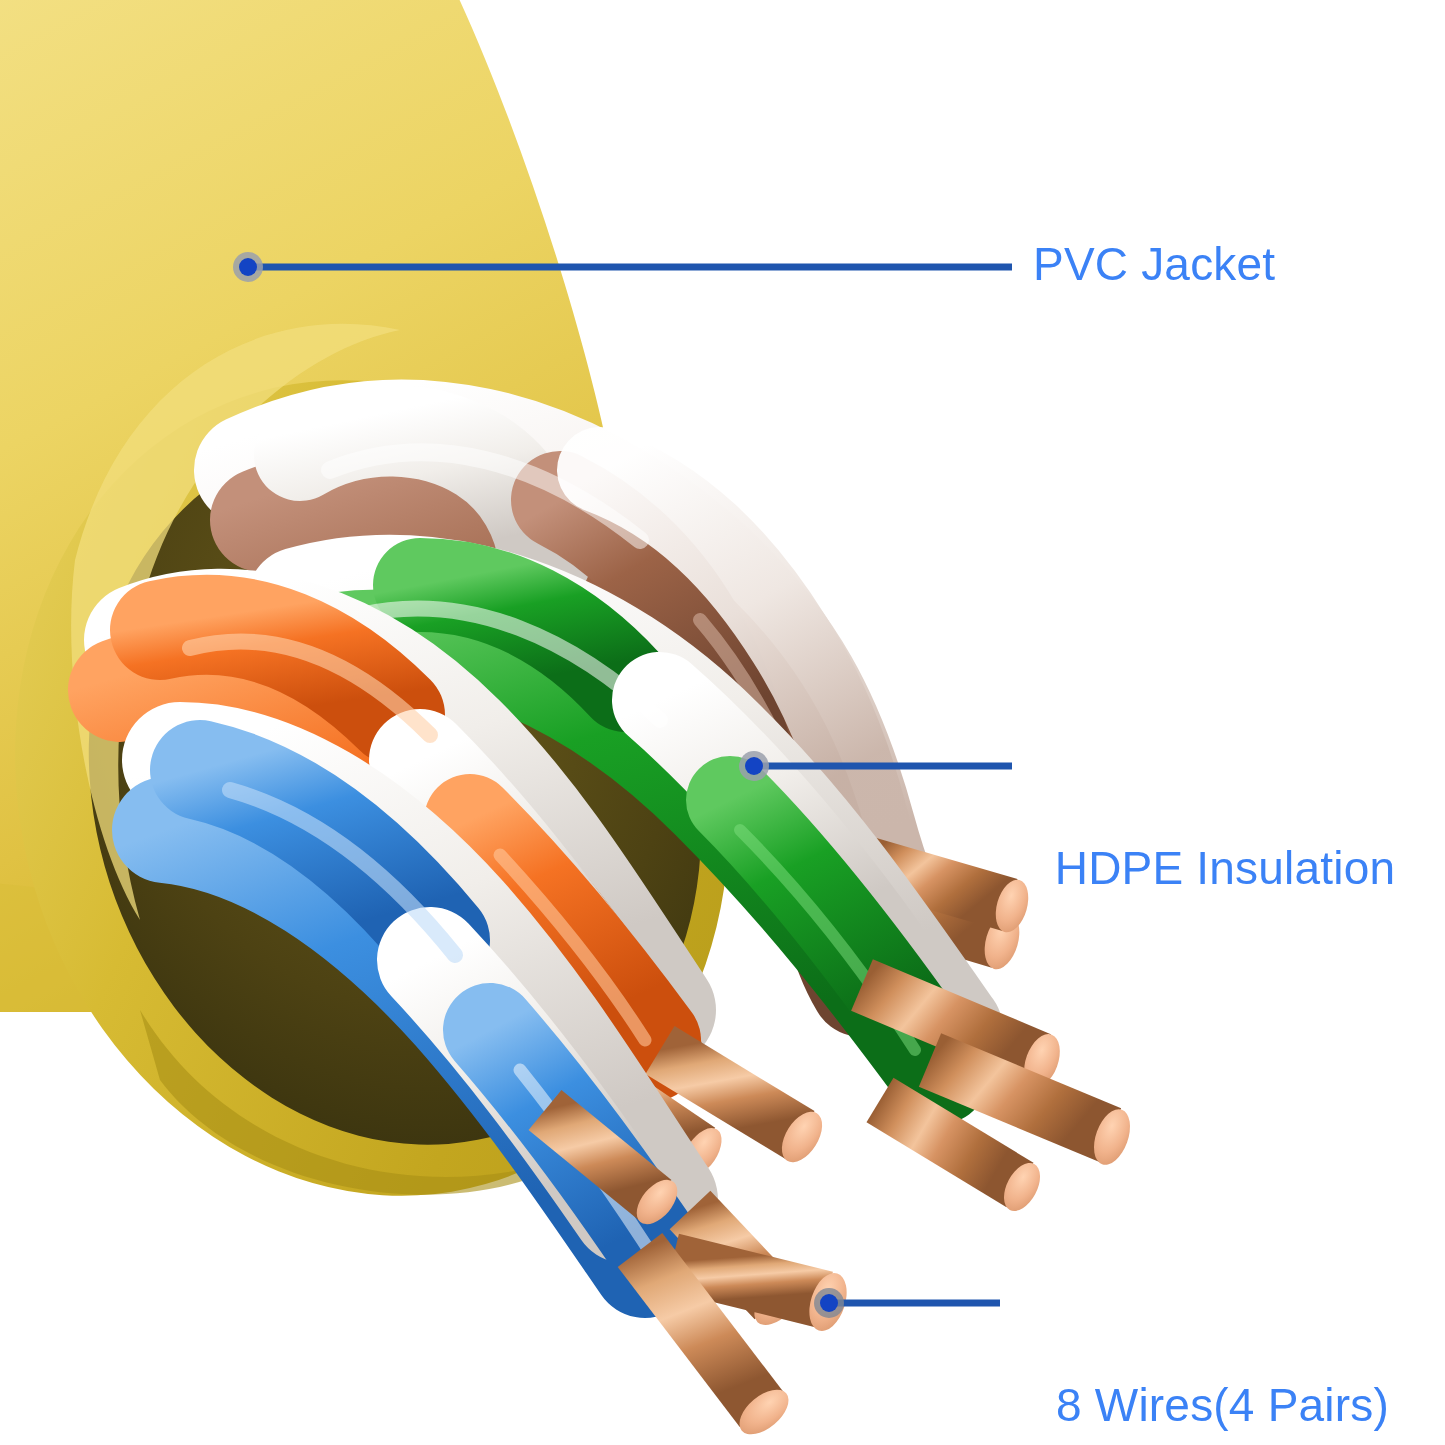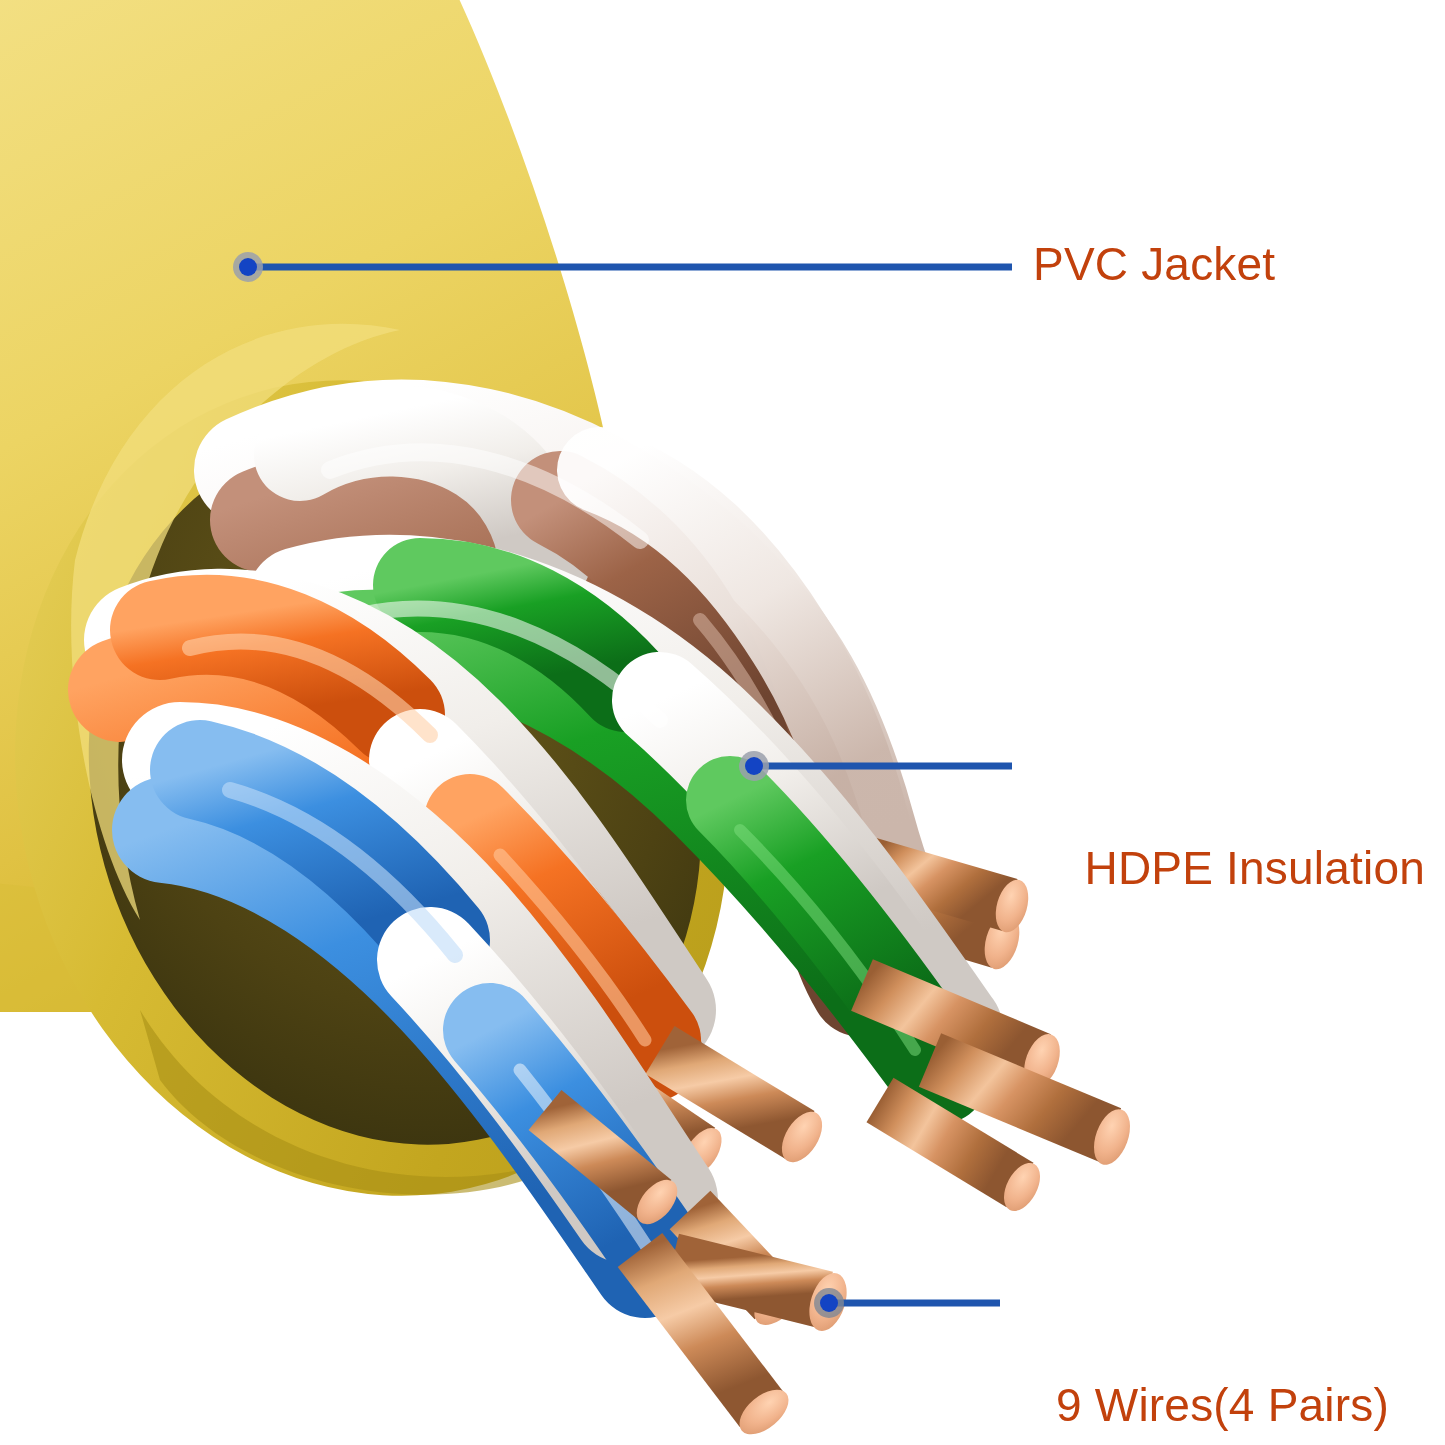--- a/index.html
+++ b/index.html
@@ -1,21 +1,21 @@
 <!DOCTYPE html>
 <html><head>
 <meta charset="utf-8">
 <style>
   html,body{margin:0;padding:0;background:#fff;}
   body{width:1445px;height:1445px;font-family:"Liberation Sans",sans-serif;overflow:hidden;}
   #stage{position:relative;width:1445px;height:1445px;background:#ffffff;}
   #art{position:absolute;inset:0;}
-  .callout-text{position:absolute;color:#c2410c;font-size:46px;line-height:1.16;letter-spacing:.2px;white-space:pre;font-family:"Liberation Sans",sans-serif;}
+  .callout-text{position:absolute;color:#3b82f6;font-size:46px;line-height:1.16;letter-spacing:.2px;white-space:pre;font-family:"Liberation Sans",sans-serif;}
   .ct-pvc{left:1033px;top:238px;}
-  .ct-hdpe{left:1025px;top:735px;text-align:right;width:400px;}
+  .ct-hdpe{left:1025px;top:735px;text-align:center;width:400px;}
   .ct-wires{left:1000px;top:1272px;text-align:center;width:445px;}
 </style>
 </head>
 <body>
 
 <div id="stage">
 
   <svg id="art" viewBox="0 0 1445 1445" width="1445" height="1445">
     <defs>
       <linearGradient id="gJacketBody" x1="0" y1="0" x2="0.35" y2="1">
@@ -226,17 +226,17 @@
     </g>
   </svg>
 
   <div class="callout-text ct-pvc">PVC Jacket</div>
 
   <div class="callout-text ct-hdpe">
     <div>HDPE Insulation</div>
   </div>
 
   <div class="callout-text ct-wires">
-    <div>9 Wires(4 Pairs)</div>
+    <div>8 Wires(4 Pairs)</div>
     
   </div>
 
 </div>
 
 </body></html>

